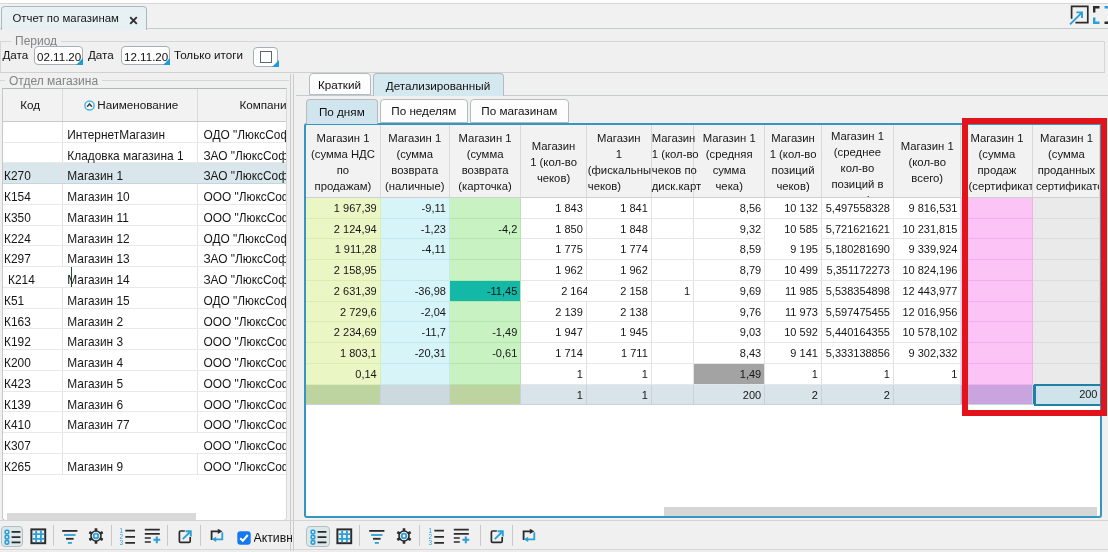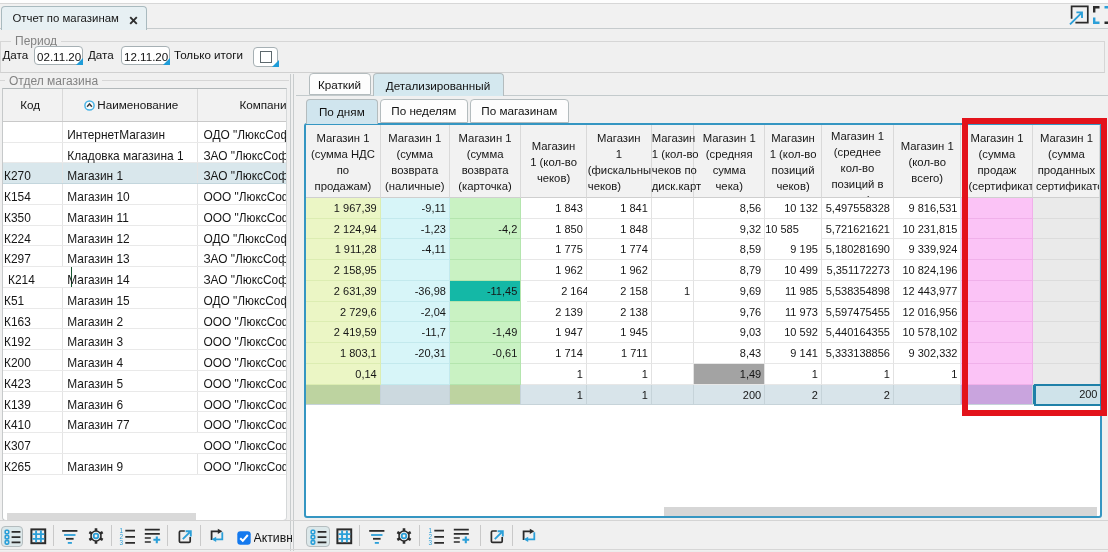--- a/index.html
+++ b/index.html
@@ -254,21 +254,21 @@
 <div class="a" style="left:587.80px;top:72.40px;width:67.50px;height:20.75px;background:#fff;border-right:1px solid #e2e2e2;border-bottom:1px solid #e7e7e7;font-size:11px;color:#161616;line-height:21.45px;text-align:right;padding-right:3px;white-space:nowrap;overflow:hidden">9 816,531</div>
 <div class="a" style="left:655.30px;top:72.40px;width:71.90px;height:20.75px;background:#fbc3f6;border-right:1px solid #f0b0ea;border-bottom:1px solid #f0b0ea;font-size:11px;color:#161616;line-height:21.45px;text-align:right;padding-right:3px;white-space:nowrap;overflow:hidden"></div>
 <div class="a" style="left:727.20px;top:72.40px;width:67.10px;height:20.75px;background:#eaeaea;border-right:1px solid #dcdcdc;border-bottom:1px solid #dcdcdc;font-size:11px;color:#161616;line-height:21.45px;text-align:right;padding-right:3px;white-space:nowrap;overflow:hidden"></div>
 <div class="a" style="left:0.00px;top:93.15px;width:74.50px;height:20.75px;background:#ebf6c5;border-right:1px solid #dcedb2;border-bottom:1px solid #dcedb2;font-size:11px;color:#161616;line-height:21.45px;text-align:right;padding-right:3px;white-space:nowrap;overflow:hidden">2 124,94</div>
 <div class="a" style="left:74.50px;top:93.15px;width:69.20px;height:20.75px;background:#d7f5f8;border-right:1px solid #c3e9ed;border-bottom:1px solid #c3e9ed;font-size:11px;color:#161616;line-height:21.45px;text-align:right;padding-right:3px;white-space:nowrap;overflow:hidden">-1,23</div>
 <div class="a" style="left:143.70px;top:93.15px;width:71.40px;height:20.75px;background:#c9f2c3;border-right:1px solid #b4e5ae;border-bottom:1px solid #b4e5ae;font-size:11px;color:#161616;line-height:21.45px;text-align:right;padding-right:3px;white-space:nowrap;overflow:hidden">-4,2</div>
 <div class="a" style="left:215.10px;top:93.15px;width:65.50px;height:20.75px;background:#fff;border-right:1px solid #e2e2e2;border-bottom:1px solid #e7e7e7;font-size:11px;color:#161616;line-height:21.45px;text-align:right;padding-right:3px;white-space:nowrap;overflow:hidden">1 850</div>
 <div class="a" style="left:280.60px;top:93.15px;width:65.00px;height:20.75px;background:#fff;border-right:1px solid #e2e2e2;border-bottom:1px solid #e7e7e7;font-size:11px;color:#161616;line-height:21.45px;text-align:right;padding-right:3px;white-space:nowrap;overflow:hidden">1 848</div>
 <div class="a" style="left:345.60px;top:93.15px;width:42.40px;height:20.75px;background:#fff;border-right:1px solid #e2e2e2;border-bottom:1px solid #e7e7e7;font-size:11px;color:#161616;line-height:21.45px;text-align:right;padding-right:3px;white-space:nowrap;overflow:hidden"></div>
 <div class="a" style="left:388.00px;top:93.15px;width:71.00px;height:20.75px;background:#fff;border-right:1px solid #e2e2e2;border-bottom:1px solid #e7e7e7;font-size:11px;color:#161616;line-height:21.45px;text-align:right;padding-right:3px;white-space:nowrap;overflow:hidden">9,32</div>
-<div class="a" style="left:459.00px;top:93.15px;width:56.70px;height:28px;background:#fff;border-right:1px solid #e2e2e2;border-bottom:1px solid #e7e7e7;font-size:11px;color:#161616;line-height:21.45px;padding-right:3px;white-space:nowrap;overflow:hidden">10 585</div>
+<div class="a" style="left:459.00px;top:93.15px;width:56.70px;height:28px;background:#fff;border-right:1px solid #e2e2e2;border-bottom:1px solid #e7e7e7;font-size:11px;color:#161616;line-height:21.45px;text-align:right;padding-right:3px;white-space:nowrap;overflow:hidden">10 585</div>
 <div class="a" style="left:515.70px;top:93.15px;width:72.10px;height:20.75px;background:#fff;border-right:1px solid #e2e2e2;border-bottom:1px solid #e7e7e7;font-size:11px;color:#161616;line-height:21.45px;text-align:right;padding-right:3px;white-space:nowrap;overflow:hidden">5,721621621</div>
 <div class="a" style="left:587.80px;top:93.15px;width:67.50px;height:20.75px;background:#fff;border-right:1px solid #e2e2e2;border-bottom:1px solid #e7e7e7;font-size:11px;color:#161616;line-height:21.45px;text-align:right;padding-right:3px;white-space:nowrap;overflow:hidden">10 231,815</div>
 <div class="a" style="left:655.30px;top:93.15px;width:71.90px;height:20.75px;background:#fbc3f6;border-right:1px solid #f0b0ea;border-bottom:1px solid #f0b0ea;font-size:11px;color:#161616;line-height:21.45px;text-align:right;padding-right:3px;white-space:nowrap;overflow:hidden"></div>
 <div class="a" style="left:727.20px;top:93.15px;width:67.10px;height:20.75px;background:#eaeaea;border-right:1px solid #dcdcdc;border-bottom:1px solid #dcdcdc;font-size:11px;color:#161616;line-height:21.45px;text-align:right;padding-right:3px;white-space:nowrap;overflow:hidden"></div>
 <div class="a" style="left:0.00px;top:113.90px;width:74.50px;height:20.75px;background:#ebf6c5;border-right:1px solid #dcedb2;border-bottom:1px solid #dcedb2;font-size:11px;color:#161616;line-height:21.45px;text-align:right;padding-right:3px;white-space:nowrap;overflow:hidden">1 911,28</div>
 <div class="a" style="left:74.50px;top:113.90px;width:69.20px;height:20.75px;background:#d7f5f8;border-right:1px solid #c3e9ed;border-bottom:1px solid #c3e9ed;font-size:11px;color:#161616;line-height:21.45px;text-align:right;padding-right:3px;white-space:nowrap;overflow:hidden">-4,11</div>
 <div class="a" style="left:143.70px;top:113.90px;width:71.40px;height:20.75px;background:#c9f2c3;border-right:1px solid #b4e5ae;border-bottom:1px solid #b4e5ae;font-size:11px;color:#161616;line-height:21.45px;text-align:right;padding-right:3px;white-space:nowrap;overflow:hidden"></div>
 <div class="a" style="left:215.10px;top:113.90px;width:65.50px;height:20.75px;background:#fff;border-right:1px solid #e2e2e2;border-bottom:1px solid #e7e7e7;font-size:11px;color:#161616;line-height:21.45px;text-align:right;padding-right:3px;white-space:nowrap;overflow:hidden">1 775</div>
 <div class="a" style="left:280.60px;top:113.90px;width:65.00px;height:20.75px;background:#fff;border-right:1px solid #e2e2e2;border-bottom:1px solid #e7e7e7;font-size:11px;color:#161616;line-height:21.45px;text-align:right;padding-right:3px;white-space:nowrap;overflow:hidden">1 774</div>
 <div class="a" style="left:345.60px;top:113.90px;width:42.40px;height:20.75px;background:#fff;border-right:1px solid #e2e2e2;border-bottom:1px solid #e7e7e7;font-size:11px;color:#161616;line-height:21.45px;text-align:right;padding-right:3px;white-space:nowrap;overflow:hidden"></div>
@@ -307,21 +307,21 @@
 <div class="a" style="left:143.70px;top:176.15px;width:71.40px;height:20.75px;background:#c9f2c3;border-right:1px solid #b4e5ae;border-bottom:1px solid #b4e5ae;font-size:11px;color:#161616;line-height:21.45px;text-align:right;padding-right:3px;white-space:nowrap;overflow:hidden"></div>
 <div class="a" style="left:215.10px;top:176.15px;width:65.50px;height:20.75px;background:#fff;border-right:1px solid #e2e2e2;border-bottom:1px solid #e7e7e7;font-size:11px;color:#161616;line-height:21.45px;text-align:right;padding-right:3px;white-space:nowrap;overflow:hidden">2 139</div>
 <div class="a" style="left:280.60px;top:176.15px;width:65.00px;height:20.75px;background:#fff;border-right:1px solid #e2e2e2;border-bottom:1px solid #e7e7e7;font-size:11px;color:#161616;line-height:21.45px;text-align:right;padding-right:3px;white-space:nowrap;overflow:hidden">2 138</div>
 <div class="a" style="left:345.60px;top:176.15px;width:42.40px;height:20.75px;background:#fff;border-right:1px solid #e2e2e2;border-bottom:1px solid #e7e7e7;font-size:11px;color:#161616;line-height:21.45px;text-align:right;padding-right:3px;white-space:nowrap;overflow:hidden"></div>
 <div class="a" style="left:388.00px;top:176.15px;width:71.00px;height:20.75px;background:#fff;border-right:1px solid #e2e2e2;border-bottom:1px solid #e7e7e7;font-size:11px;color:#161616;line-height:21.45px;text-align:right;padding-right:3px;white-space:nowrap;overflow:hidden">9,76</div>
 <div class="a" style="left:459.00px;top:176.15px;width:56.70px;height:20.75px;background:#fff;border-right:1px solid #e2e2e2;border-bottom:1px solid #e7e7e7;font-size:11px;color:#161616;line-height:21.45px;text-align:right;padding-right:3px;white-space:nowrap;overflow:hidden">11 973</div>
 <div class="a" style="left:515.70px;top:176.15px;width:72.10px;height:20.75px;background:#fff;border-right:1px solid #e2e2e2;border-bottom:1px solid #e7e7e7;font-size:11px;color:#161616;line-height:21.45px;text-align:right;padding-right:3px;white-space:nowrap;overflow:hidden">5,597475455</div>
 <div class="a" style="left:587.80px;top:176.15px;width:67.50px;height:20.75px;background:#fff;border-right:1px solid #e2e2e2;border-bottom:1px solid #e7e7e7;font-size:11px;color:#161616;line-height:21.45px;text-align:right;padding-right:3px;white-space:nowrap;overflow:hidden">12 016,956</div>
 <div class="a" style="left:655.30px;top:176.15px;width:71.90px;height:20.75px;background:#fbc3f6;border-right:1px solid #f0b0ea;border-bottom:1px solid #f0b0ea;font-size:11px;color:#161616;line-height:21.45px;text-align:right;padding-right:3px;white-space:nowrap;overflow:hidden"></div>
 <div class="a" style="left:727.20px;top:176.15px;width:67.10px;height:20.75px;background:#eaeaea;border-right:1px solid #dcdcdc;border-bottom:1px solid #dcdcdc;font-size:11px;color:#161616;line-height:21.45px;text-align:right;padding-right:3px;white-space:nowrap;overflow:hidden"></div>
-<div class="a" style="left:0.00px;top:196.90px;width:74.50px;height:20.75px;background:#ebf6c5;border-right:1px solid #dcedb2;border-bottom:1px solid #dcedb2;font-size:11px;color:#161616;line-height:21.45px;text-align:right;padding-right:3px;white-space:nowrap;overflow:hidden">2 419,59</div>
+<div class="a" style="left:0.00px;top:196.90px;width:74.50px;height:20.75px;background:#ebf6c5;border-right:1px solid #dcedb2;border-bottom:1px solid #dcedb2;font-size:11px;color:#161616;line-height:21.45px;text-align:right;padding-right:3px;white-space:nowrap;overflow:hidden">2 234,69</div>
 <div class="a" style="left:74.50px;top:196.90px;width:69.20px;height:20.75px;background:#d7f5f8;border-right:1px solid #c3e9ed;border-bottom:1px solid #c3e9ed;font-size:11px;color:#161616;line-height:21.45px;text-align:right;padding-right:3px;white-space:nowrap;overflow:hidden">-11,7</div>
 <div class="a" style="left:143.70px;top:196.90px;width:71.40px;height:20.75px;background:#c9f2c3;border-right:1px solid #b4e5ae;border-bottom:1px solid #b4e5ae;font-size:11px;color:#161616;line-height:21.45px;text-align:right;padding-right:3px;white-space:nowrap;overflow:hidden">-1,49</div>
 <div class="a" style="left:215.10px;top:196.90px;width:65.50px;height:20.75px;background:#fff;border-right:1px solid #e2e2e2;border-bottom:1px solid #e7e7e7;font-size:11px;color:#161616;line-height:21.45px;text-align:right;padding-right:3px;white-space:nowrap;overflow:hidden">1 947</div>
 <div class="a" style="left:280.60px;top:196.90px;width:65.00px;height:20.75px;background:#fff;border-right:1px solid #e2e2e2;border-bottom:1px solid #e7e7e7;font-size:11px;color:#161616;line-height:21.45px;text-align:right;padding-right:3px;white-space:nowrap;overflow:hidden">1 945</div>
 <div class="a" style="left:345.60px;top:196.90px;width:42.40px;height:20.75px;background:#fff;border-right:1px solid #e2e2e2;border-bottom:1px solid #e7e7e7;font-size:11px;color:#161616;line-height:21.45px;text-align:right;padding-right:3px;white-space:nowrap;overflow:hidden"></div>
 <div class="a" style="left:388.00px;top:196.90px;width:71.00px;height:20.75px;background:#fff;border-right:1px solid #e2e2e2;border-bottom:1px solid #e7e7e7;font-size:11px;color:#161616;line-height:21.45px;text-align:right;padding-right:3px;white-space:nowrap;overflow:hidden">9,03</div>
 <div class="a" style="left:459.00px;top:196.90px;width:56.70px;height:20.75px;background:#fff;border-right:1px solid #e2e2e2;border-bottom:1px solid #e7e7e7;font-size:11px;color:#161616;line-height:21.45px;text-align:right;padding-right:3px;white-space:nowrap;overflow:hidden">10 592</div>
 <div class="a" style="left:515.70px;top:196.90px;width:72.10px;height:20.75px;background:#fff;border-right:1px solid #e2e2e2;border-bottom:1px solid #e7e7e7;font-size:11px;color:#161616;line-height:21.45px;text-align:right;padding-right:3px;white-space:nowrap;overflow:hidden">5,440164355</div>
 <div class="a" style="left:587.80px;top:196.90px;width:67.50px;height:20.75px;background:#fff;border-right:1px solid #e2e2e2;border-bottom:1px solid #e7e7e7;font-size:11px;color:#161616;line-height:21.45px;text-align:right;padding-right:3px;white-space:nowrap;overflow:hidden">10 578,102</div>
 <div class="a" style="left:655.30px;top:196.90px;width:71.90px;height:20.75px;background:#fbc3f6;border-right:1px solid #f0b0ea;border-bottom:1px solid #f0b0ea;font-size:11px;color:#161616;line-height:21.45px;text-align:right;padding-right:3px;white-space:nowrap;overflow:hidden"></div>

